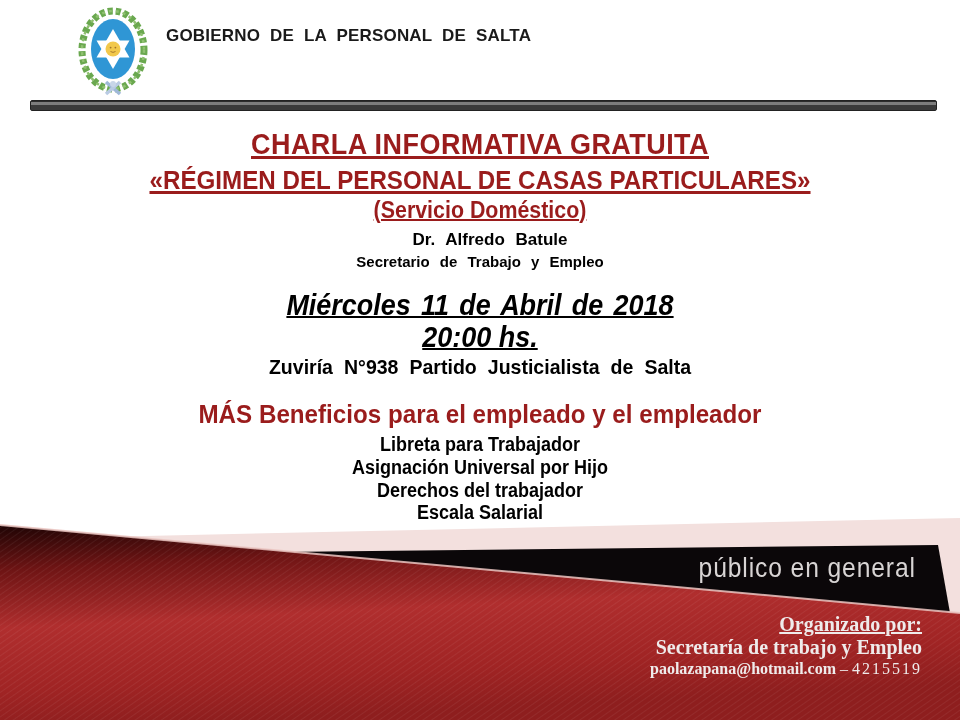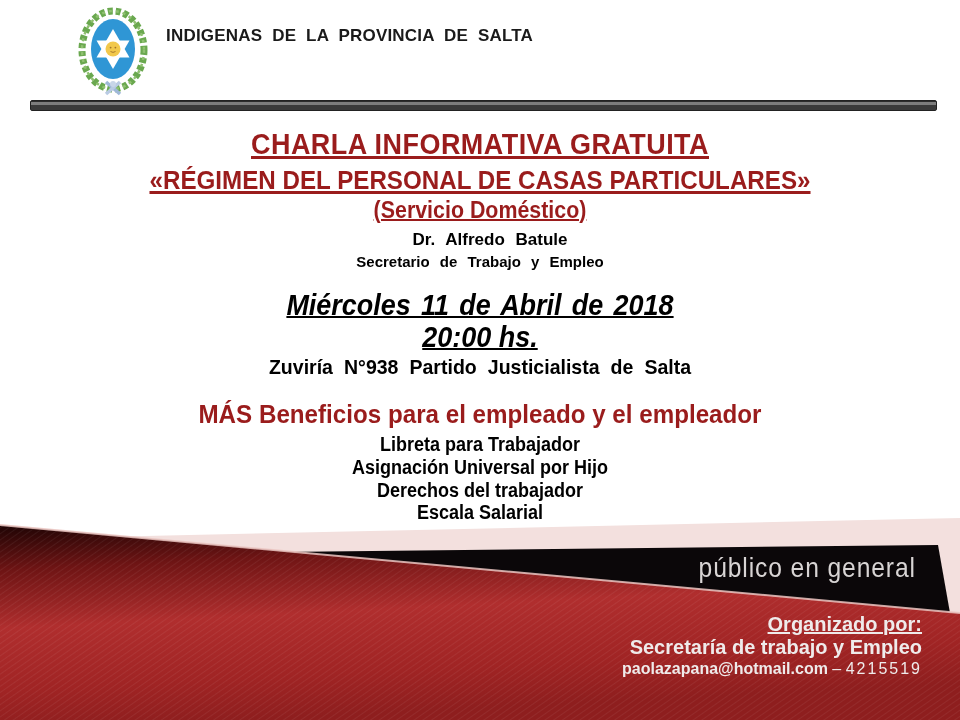--- a/index.html
+++ b/index.html
@@ -33,21 +33,21 @@
   #time-line{top:321px; font-size:29px; font-style:italic;}
   #venue{top:355px; font-size:21px; word-spacing:6px;}
   #benefits-heading{top:399px; font-size:26px;}
   .benefit{font-size:20px;}
   #benefit-0{top:433px;} #benefit-1{top:456px;} #benefit-2{top:479px;} #benefit-3{top:501px;}
 
   
   #banner-svg{position:absolute; left:0; top:515px; width:960px; height:205px; display:block;}
   #audience{position:absolute; top:552px; right:44px; font-size:28px; color:#D8D4D4;
     transform:scaleX(0.88); transform-origin:right center; letter-spacing:1px; white-space:nowrap;}
-  #organizer-block{position:absolute; top:613px; right:38px; text-align:right; color:#EFEBEB;}
+  #organizer-block{position:absolute; top:613px; right:38px; text-align:right; color:#EFEBEB;font-family:Liberation Serif, serif;}
   #organizer-block .oline{font-size:20px; font-weight:bold; line-height:23px; white-space:nowrap;}
   #contact-line{font-size:16px; line-height:20px; white-space:nowrap; color:#EFEBEB;}
   #contact-email{font-weight:bold;text-align:center;}
   #contact-phone{font-weight:normal; letter-spacing:2px;margin-top:44px;}
   #contact-sep{font-weight:normal;}
 </style>
 </head>
 <body>
 
 <div id="slide">
@@ -61,21 +61,21 @@
     <circle cx="41" cy="44" r="7.5" fill="#F2C84B"></circle>
     <circle cx="38.6" cy="42.6" r="0.9" fill="#A0722A"></circle>
     <circle cx="43.4" cy="42.6" r="0.9" fill="#A0722A"></circle>
     <path d="M38.5,46.5 Q41,48.3 43.5,46.5" fill="none" stroke="#A0722A" stroke-width="0.9"></path>
     <path d="M34,77 L48,89" stroke="#9FB8D8" stroke-width="3.5" fill="none"></path>
     <path d="M48,77 L34,89" stroke="#B9CBE3" stroke-width="3.5" fill="none"></path>
     <circle cx="41" cy="79" r="3" fill="#C8D6E8"></circle>
   </svg>
 
   <div id="org-lines">
-    <div class="hline">INDIGENAS DE LA PROVINCIA DE SALTA</div>
+    <div class="hline">GOBIERNO DE LA PERSONAL DE SALTA</div>
   </div>
 
   <div id="divider"></div>
 
   <div id="title1" class="cline b red u3 cond">CHARLA INFORMATIVA GRATUITA</div>
   <div id="title2" class="cline b red u3 cond">«RÉGIMEN DEL PERSONAL DE CASAS PARTICULARES»</div>
   <div id="title3" class="cline b red u cond">(Servicio Doméstico)</div>
   <div id="speaker-name" class="cline b">Dr. Alfredo Batule</div>
   <div id="speaker-role" class="cline b">Secretario de Trabajo y Empleo</div>
   <div id="date-line" class="cline b u cond">Miércoles 11 de Abril de 2018</div>

